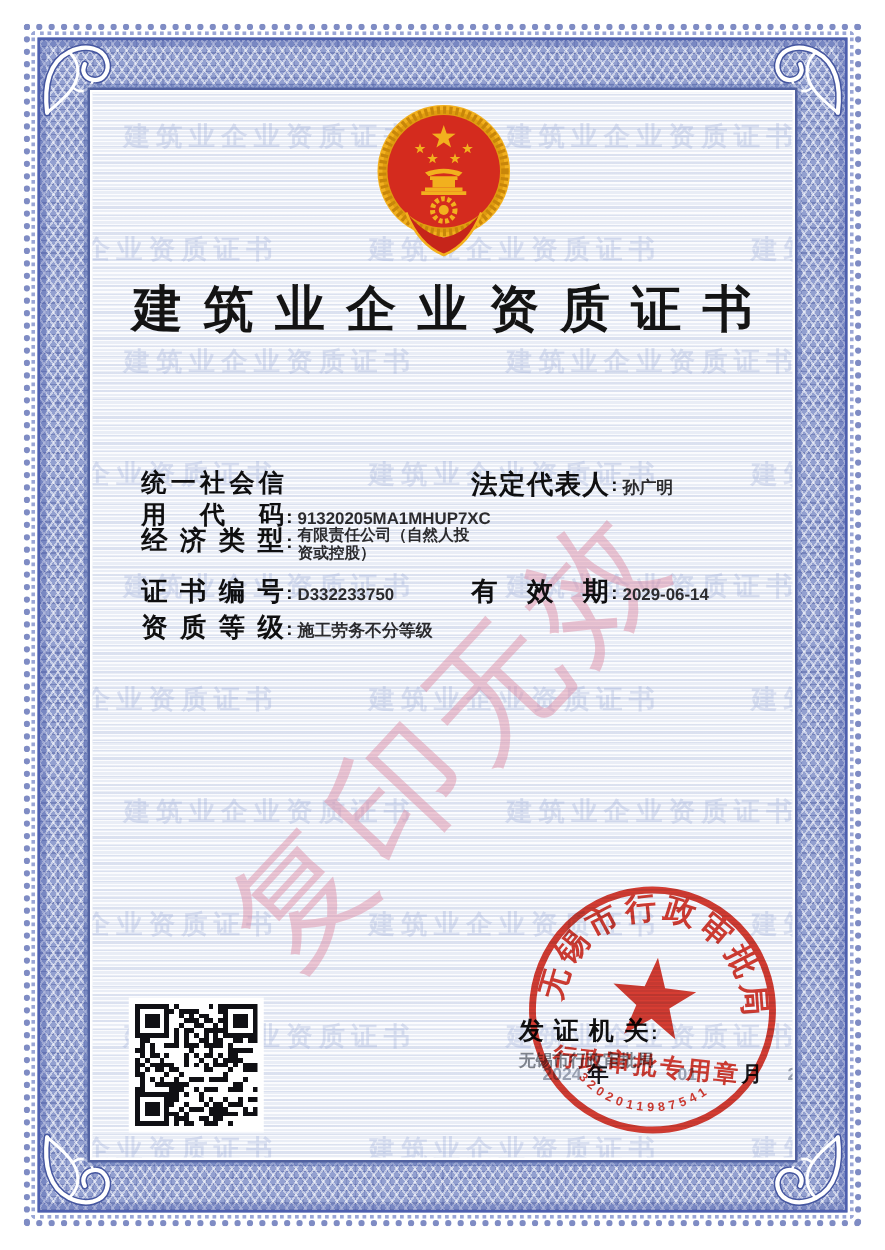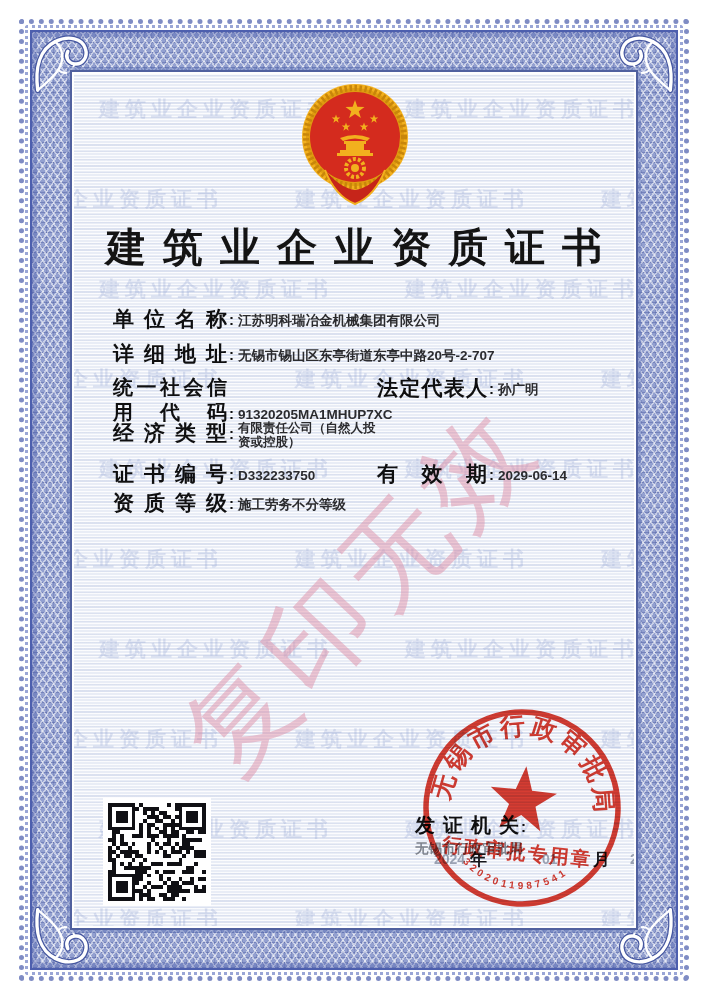--- a/index.html
+++ b/index.html
@@ -147,27 +147,21 @@
         <rect x="37" y="73" width="36" height="3"></rect>
       </g>
       <circle cx="55" cy="88" r="9" fill="none" stroke="#f2b01e" stroke-width="4" stroke-dasharray="3 2"></circle>
       <circle cx="55" cy="88" r="4" fill="#f2b01e"></circle>
       <path d="M25,90 Q35,116 55,124 Q75,116 85,90 Q70,108 55,110 Q40,108 25,90 Z" fill="#c6251a"></path>
       <path d="M25,90 Q35,116 55,124 Q75,116 85,90" fill="none" stroke="#f2b01e" stroke-width="2"></path>
     </svg>
 
     <div class="title">建筑业企业资质证书</div>
 
-    <div class="row" style="top:232px">
-      <span class="lbl">单位名称</span><span class="colon">:</span><span class="val">江苏明科瑞冶金机械集团有限公司</span>
-    </div>
-
-    <div class="row" style="top:267px">
-      <span class="lbl">详细地址</span><span class="colon">:</span><span class="val">无锡市锡山区东亭街道东亭中路20号-2-707</span>
-    </div>
+
 
     <div class="row" style="top:301px">
       <span class="lbl small">统一社会信用代码</span><span class="colon">:</span><span class="val">91320205MA1MHUP7XC</span>
       <span class="r2">
         <span class="lbl2">法定代表人</span><span class="colon">:</span><span class="val">孙广明</span>
       </span>
     </div>
 
     <div class="row" style="top:343px">
       <span class="lbl">经济类型</span><span class="colon">:</span><span class="val wrap">有限责任公司（自然人投资或控股）</span>

